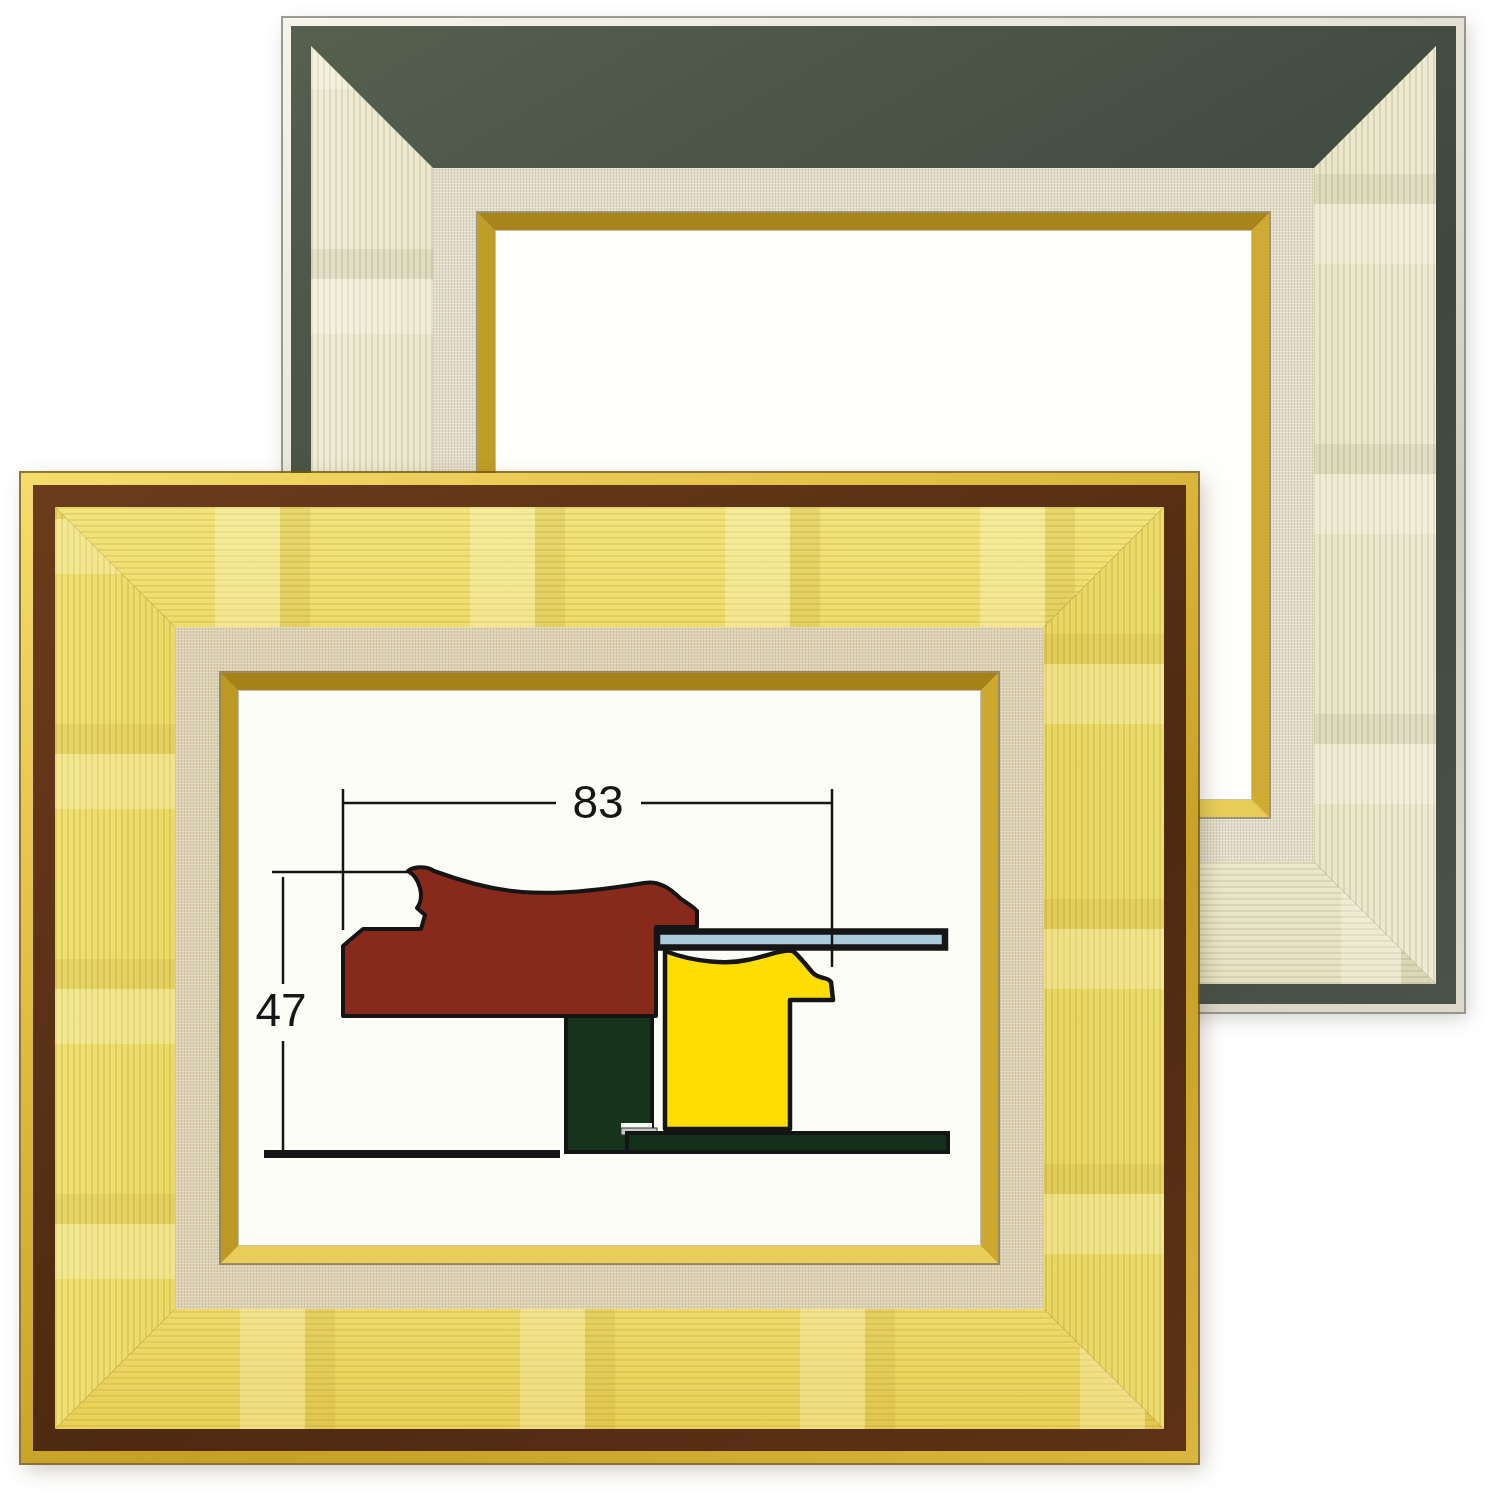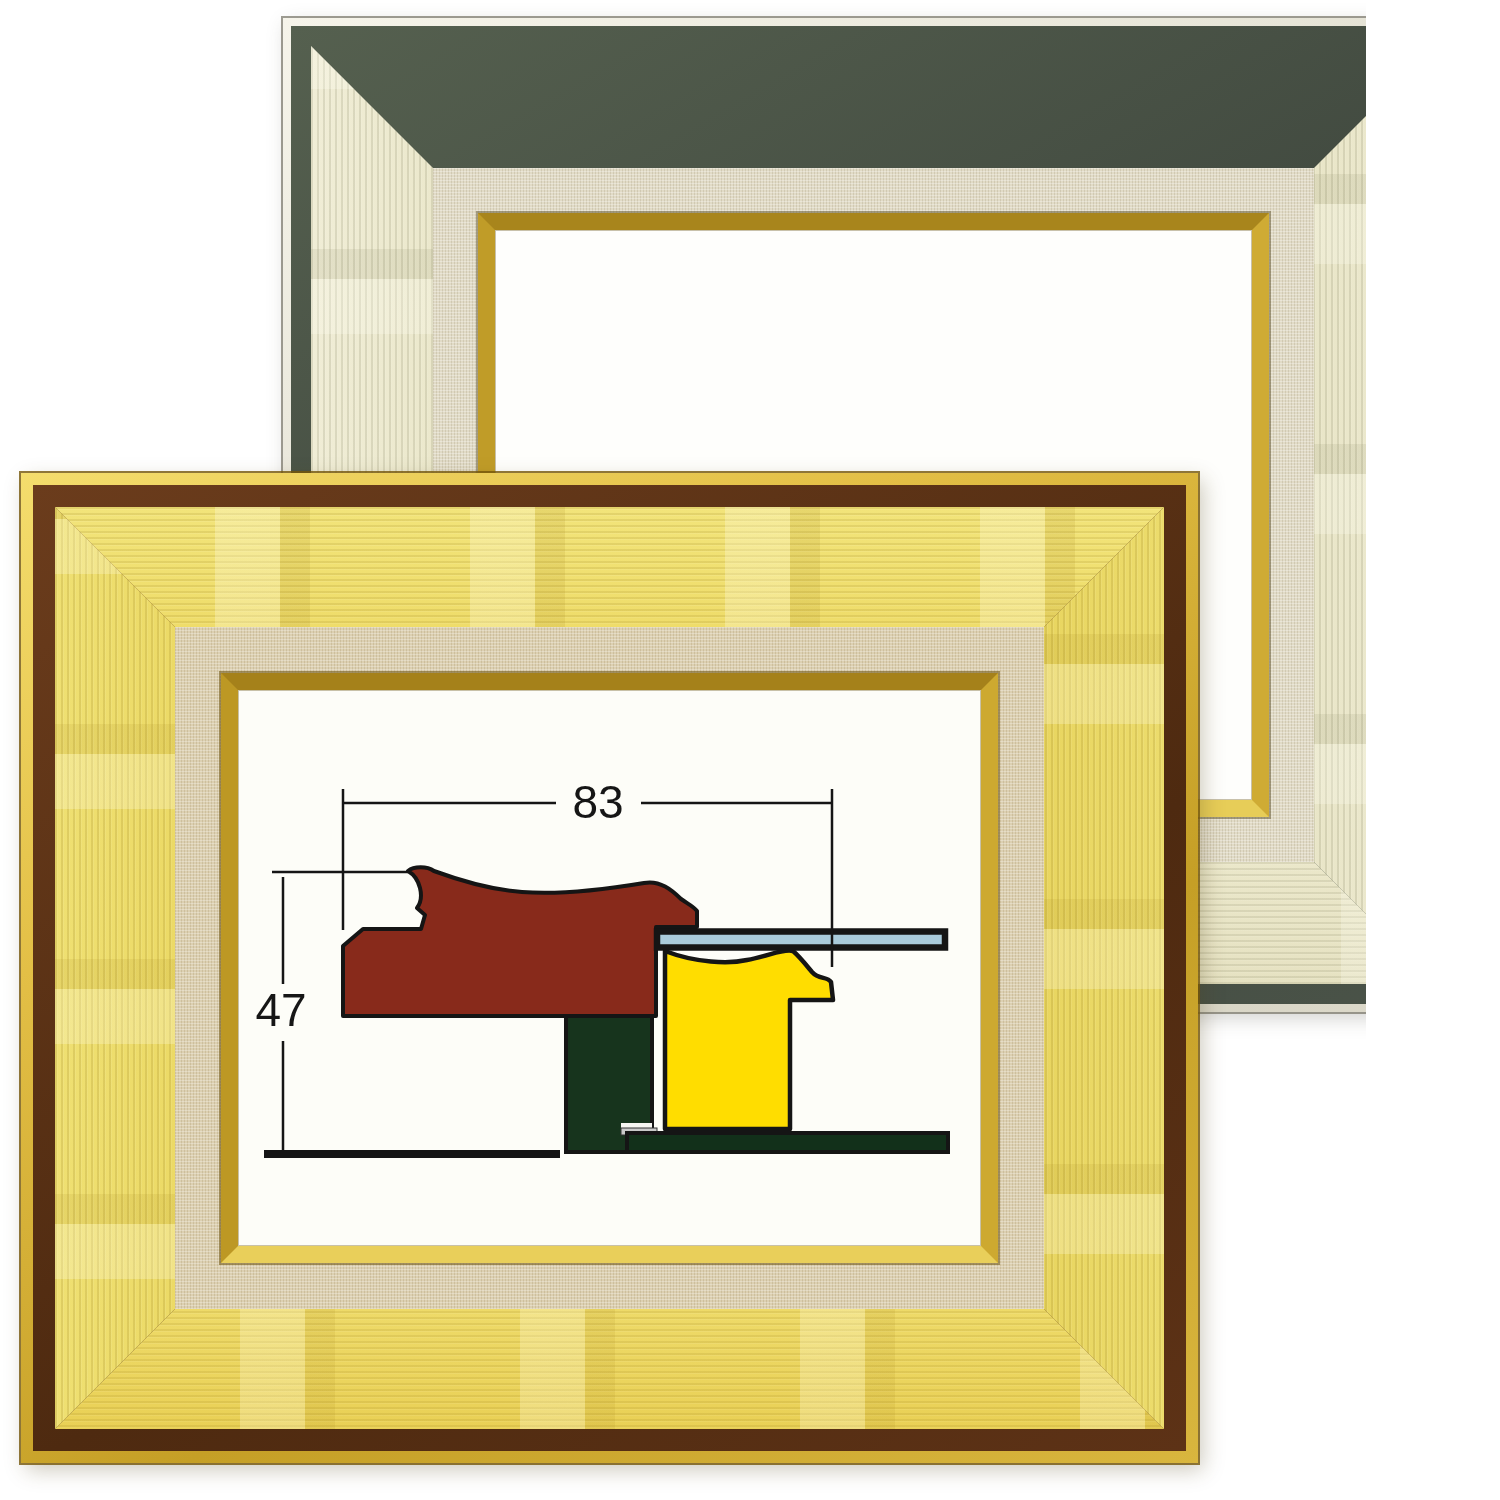--- a/index.html
+++ b/index.html
@@ -1,16 +1,16 @@
 <!DOCTYPE html>
 <html><head>
 <meta charset="utf-8">
 <style>
   html,body{margin:0;padding:0;background:#ffffff;}
-  #stage{position:relative;width:1366px;height:1500px;background:#ffffff;overflow:hidden;
+  #stage{position:relative;width:1500px;height:1500px;background:#ffffff;overflow:hidden;
          font-family:"Liberation Sans", sans-serif;}
 
   
   .frame{position:absolute;}
   .layer{position:absolute;}
   .strip{position:absolute;inset:0;}
 
   
   #silver{left:283px;top:18px;width:1181px;height:994px;
     background:linear-gradient(150deg,#f6f4ea 0%,#e7e5d8 35%,#cfccbc 70%,#dddacb 100%);

